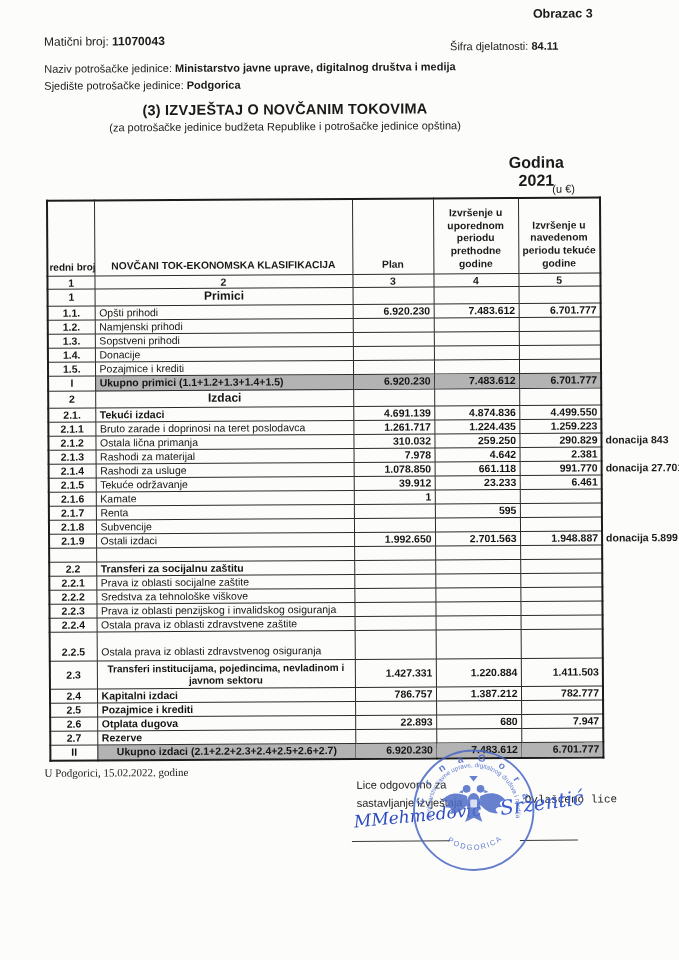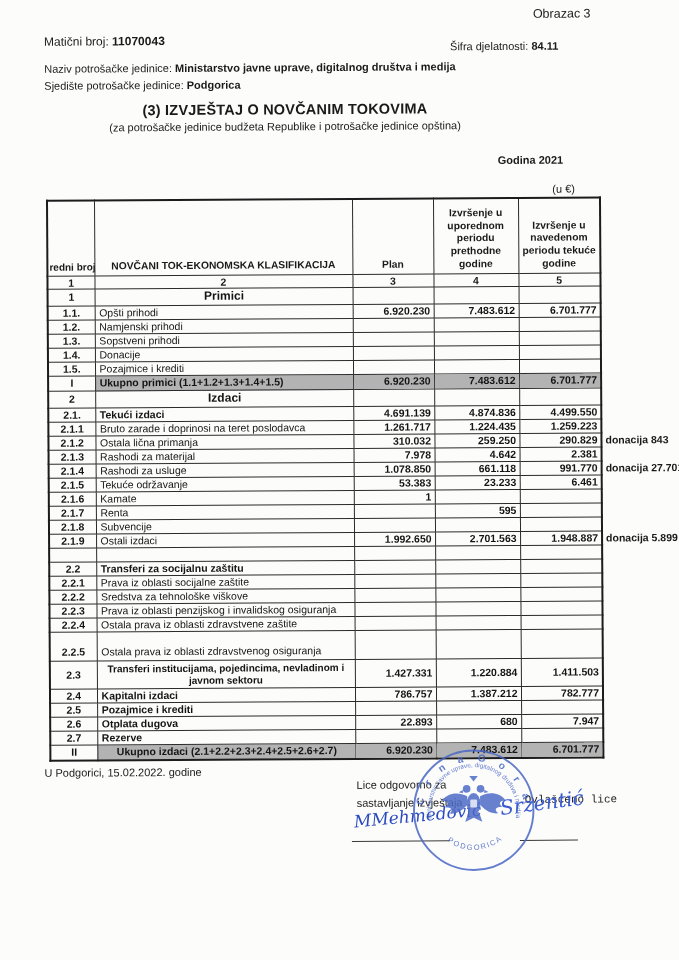--- a/index.html
+++ b/index.html
@@ -7,29 +7,29 @@
     width:679px;height:960px;position:relative;overflow:hidden;
     background:#fcfcfb;
     font-family:"Liberation Sans", sans-serif;
     color:#1a1a1a;
   }
   .sheet{position:absolute;inset:0;transform:rotate(-0.35deg);transform-origin:50% 55%;}
 
   .abs{position:absolute;}
   .b{font-weight:700;}
 
-  .obrazac{left:536px;top:8px;font-size:12.5px;font-weight:400;}
+  .obrazac{left:536px;top:8px;font-size:12.5px;font-weight:700;}
   .maticni{left:47px;top:33px;font-size:12px;}
   .sifra{left:453px;top:41px;font-size:11px;}
   .naziv{left:47px;top:61px;font-size:11px;}
   .sjediste{left:47px;top:78px;font-size:11px;}
   .titleblock{left:0;top:101px;width:575px;text-align:center;}
   .title{font-size:14.5px;font-weight:700;letter-spacing:.2px;}
   .subtitle{font-size:11px;margin-top:3px;}
-  .godina{left:500px;top:155px;width:77px;text-align:left;font-size:11px;font-weight:700;}
+  .godina{left:500px;top:155px;width:77px;text-align:center;font-size:16px;font-weight:700;}
   .ueur{left:500px;top:184px;width:77px;text-align:right;font-size:11px;}
 
   table.main{
     position:absolute;left:48px;top:198px;width:553px;
     border-collapse:collapse;table-layout:fixed;
     border:2px solid #1c1c1c;
   }
   table.main th, table.main td{border:1px solid #2b2b2b;overflow:visible;}
   .head-row th{height:70px;vertical-align:bottom;text-align:center;padding:2px 1px 2px 1px;
     font-size:10.3px;line-height:1.25;font-weight:700;}
@@ -49,21 +49,21 @@
   tr.total td.label{font-weight:700;}
   tr.total2 td.label{font-weight:700;text-align:center;}
   tr.tall td{height:26px;vertical-align:bottom;padding-bottom:2px;}
   tr.multiline td{height:27px;}
   tr.multiline td.label{text-align:center;font-weight:700;font-size:10px;line-height:1.18;padding:0 2px;}
   tr.spacer td{height:13px;}
 
   .annot{position:absolute;left:calc(100% + 5px);top:50%;transform:translateY(-50%);
     font-weight:700;font-size:10.5px;white-space:nowrap;color:#1a1a1a;}
 
-  .placedate{left:43px;top:765px;font-size:11px;}
+  .placedate{left:43px;top:765px;font-size:11px;font-family:Liberation Serif, serif;}
   .preparer{left:355px;top:776px;width:170px;font-size:11px;line-height:18px;}
   .authorized{left:523px;top:795px;font-size:11px;font-family:Liberation Mono, monospace;}
   .sig{font-family:"DejaVu Serif", serif;font-style:italic;white-space:nowrap;}
   .sig1{left:352px;top:806px;font-size:17px;color:#2b4abf;transform:rotate(-5deg);}
   .sig2{left:498px;top:792px;font-size:20px;color:#3b5cd0;transform:rotate(-7deg);}
   .sigline{border-top:1.5px solid #3a3a3a;height:0;}
   .line1{left:350px;top:841px;width:98px;}
   .line2{left:518px;top:841px;width:58px;}
   .stamp{left:408px;top:747px;width:128px;height:128px;opacity:.85;}
 </style>
@@ -202,21 +202,21 @@
         <tr class="plain">
           <td class="no">2.1.4</td>
           <td class="label">Rashodi za usluge</td>
           <td class="val">1.078.850</td>
           <td class="val">661.118</td>
           <td class="val">991.770<span class="annot">donacija 27.701</span></td>
         </tr>
         <tr class="plain">
           <td class="no">2.1.5</td>
           <td class="label">Tekuće održavanje</td>
-          <td class="val">53.383</td>
+          <td class="val">39.912</td>
           <td class="val">23.233</td>
           <td class="val">6.461</td>
         </tr>
         <tr class="plain">
           <td class="no">2.1.6</td>
           <td class="label">Kamate</td>
           <td class="val">1</td>
           <td class="val"></td>
           <td class="val"></td>
         </tr>

